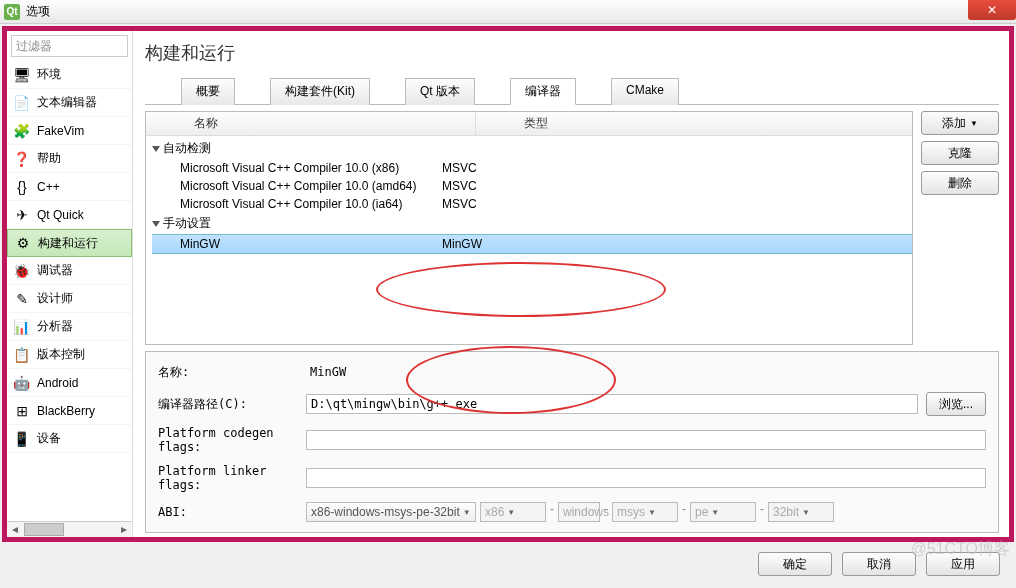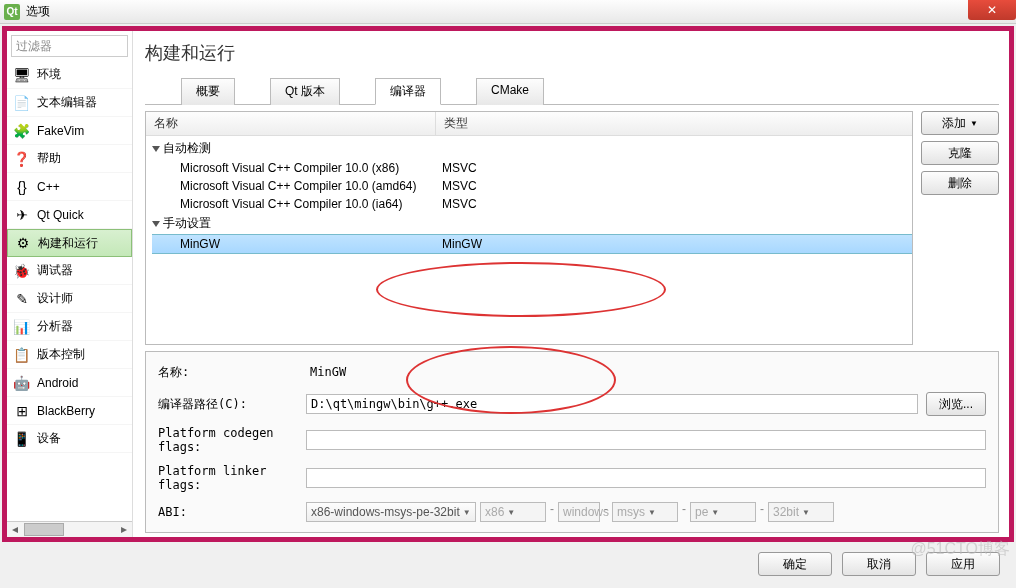--- a/index.html
+++ b/index.html
@@ -18,21 +18,21 @@
 .hscroll .thumb { width: 40px; background: #ccc; border:1px solid #aaa; margin:1px; }
 .hscroll .arrow { width:16px; text-align:center; color:#666; }
 .main { flex: 1; padding: 8px 10px 4px 12px; display:flex; flex-direction:column; gap:6px; }
 .main-title { font-size: 18px; color: #333; padding: 2px 0 6px 0; }
 .tabs { display: flex; border-bottom: 1px solid #bbb; }
 .tab { padding: 4px 14px; border: 1px solid #bbb; border-bottom: none; margin-right: -1px; background: linear-gradient(#fdfdfd,#e8e8e8); cursor: pointer; position: relative; top: 1px; margin-left: 36px; }
 .tab.active { background: #fff; border-bottom: 1px solid #fff; }
 .content-row { display: flex; gap: 8px; flex:1; min-height:0; }
 .tree-panel { flex: 1; border: 1px solid #bbb; background: #fff; position: relative; overflow:hidden; }
 .tree-header { display: flex; border-bottom: 1px solid #ddd; background: linear-gradient(#fdfdfd,#eee); }
-.tree-header div { padding: 3px 8px; font-size: 12px; color:#333; }
+.tree-header div { padding: 3px 8px; font-size: 12px; color:#333;margin-left:40px; }
 .thname { width: 290px; border-right:1px solid #ddd; }
 .tree-body { padding: 2px 0; font-family: "SimSun", monospace; }
 .tgroup { padding-left: 6px; }
 .tgrouplabel { display:flex; align-items:center; gap:3px; padding: 2px 0; }
 .tri { display:inline-block; width:0;height:0;border-left:4px solid transparent;border-right:4px solid transparent;border-top:6px solid #555; }
 .titem { display: flex; padding: 2px 0 2px 28px; }
 .titem .col1 { width: 262px; white-space: nowrap; }
 .titem.selected { background: linear-gradient(#bfe3ff,#a8d8ff); border-top:1px solid #7bc; border-bottom:1px solid #7bc; }
 .side-buttons { width: 78px; display: flex; flex-direction: column; gap: 6px; }
 .btn { height: 24px; border: 1px solid #999; background: linear-gradient(#fdfdfd,#e4e4e4); border-radius: 3px; display:flex; align-items:center; justify-content:center; cursor:pointer; gap:4px; font-size:12px; }
@@ -128,20 +128,21 @@
       <div class="thumb"></div>
       <div style="flex:1"></div>
       <div class="arrow">▸</div>
     </div>
   </div>
 
   <div class="main">
     <div class="main-title">构建和运行</div>
     <div class="tabs" id="tabs">
         <div class="tab">概要</div>
+        <div class="tab">构建套件(Kit)</div>
         <div class="tab">Qt 版本</div>
         <div class="tab active">编译器</div>
         <div class="tab">CMake</div>
       </div>
 
     <div class="content-row">
       <div class="tree-panel">
         <div class="tree-header">
           <div class="thname">名称</div>
           <div>类型</div>

